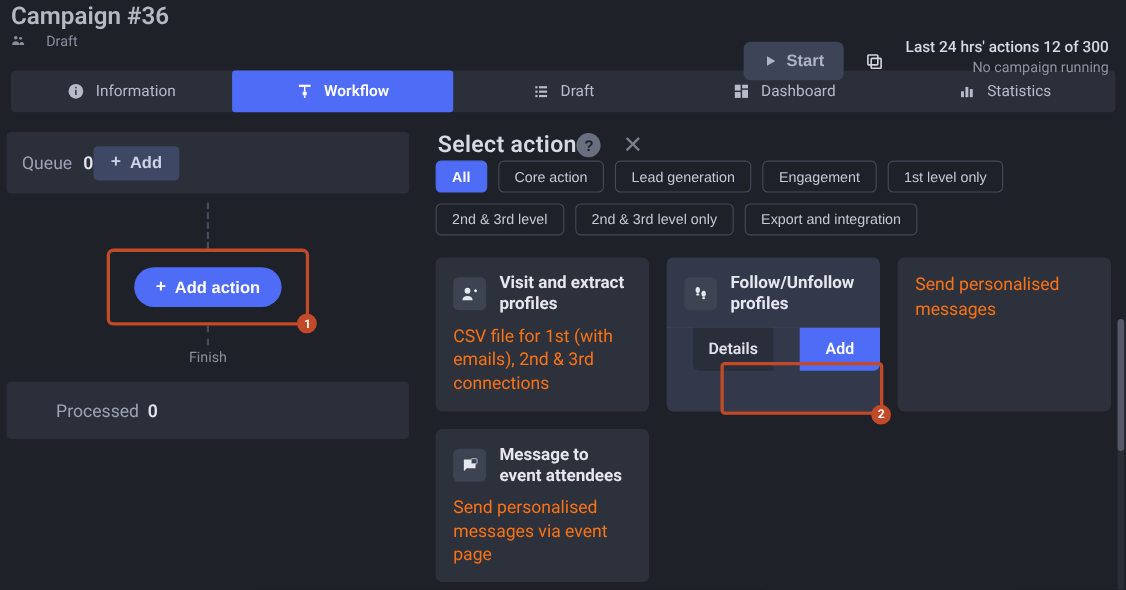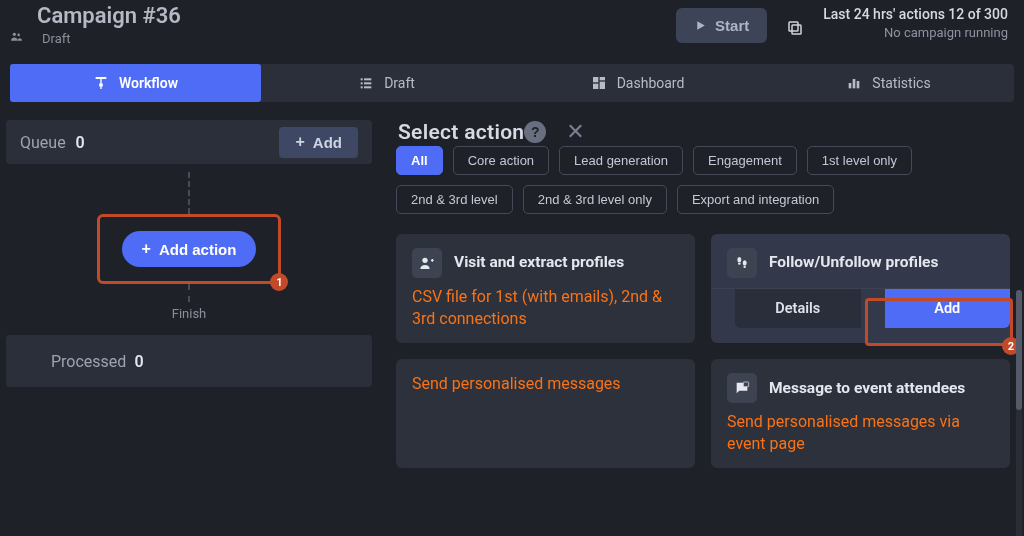--- a/index.html
+++ b/index.html
@@ -12,25 +12,25 @@
     position: relative;
   }
   .header {
     display: flex;
     align-items: flex-start;
     justify-content: space-between;
     padding: 4px 16px 8px 10px;
     height: 58px;
   }
   .header-left { display: flex; flex-direction: column; }
-  .camp-title { font-size: 22px; font-weight: 600; color: #b5b9c4; line-height: 1.1; margin-left: 27px; }
+  .camp-title { font-size: 22px; font-weight: 600; color: #b5b9c4; line-height: 1.1; }
   .camp-status { display: flex; align-items: center; gap: 6px; margin-top: 2px; }
   .status-dot { font-size: 12px; color: #8a8f9c; }
   .status-text { font-size: 13px; color: #8a8f9c; margin-left: 13px; }
-  .header-right { display: flex; align-items: center; gap: 14px; }
+  .header-right { display: flex; align-items: flex-start; gap: 14px; margin-top: 30px; }
   .start-btn {
     display: inline-flex; align-items: center; gap: 8px;
     background: #3e4457; color: #aeb4c7;
     border: none; border-radius: 6px;
     padding: 9px 18px; font-size: 15px; font-weight: 600;
     cursor: pointer;
     margin-top: 4px;
   }
   .start-btn svg { width: 13px; height: 13px; fill: #aeb4c7; }
   .copy-btn {
@@ -55,22 +55,22 @@
     color: #b7bbc8; font-size: 14px; cursor: pointer;
     border-radius: 3px;
   }
   .tab.active { background: #4f6cf6; color: #ffffff; font-weight: 600; }
   .tab svg, .tab .glyph { width: 16px; height: 16px; fill: currentColor; display: inline-flex; align-items: center; justify-content: center; font-size: 15px; }
 
   .main { display: flex; gap: 24px; padding: 18px 6px 0 6px; height: calc(536px - 58px - 44px); }
 
   .col-left { width: 366px; display: flex; flex-direction: column; }
   .queue-bar {
-    display: flex; align-items: center; justify-content: space-between;
-    background: #2b2f3a; border-radius: 4px; padding: 10px 14px; height: 44px;
+    display: flex; align-items: center; justify-content: flex-start;
+    background: #2b2f3a; border-radius: 4px; padding: 10px 14px; height: 56px;
   }
   .queue-label { font-size: 16px; color: #9ea3b2; }
   .queue-count { color: #e4e6ee; margin-left: 6px; font-weight: 600; }
   .add-small {
     display: inline-flex; align-items: center; gap: 8px;
     background: #3e4764; color: #cfd4e4; border: none;
     border-radius: 4px; padding: 7px 16px; font-size: 15px; font-weight: 600;
     cursor: pointer;
   }
   .add-small .plus { font-size: 16px; line-height: 1; }
@@ -127,21 +127,21 @@
   }
   .close-btn { background: transparent; color: #7a7f8f; font-size: 22px; font-weight: 400; }
 
   .chips { display: flex; flex-wrap: wrap; gap: 10px; margin-bottom: 20px; }
   .chip {
     border: 1px solid #454a58; color: #c4c8d4; background: transparent;
     border-radius: 5px; padding: 6px 14px; font-size: 13px; cursor: pointer;
   }
   .chip.active { background: #4f6cf6; border-color: #4f6cf6; color: #fff; font-weight: 600; }
 
-  .cards { display: grid; grid-template-columns: 1fr 1fr; gap: 16px; position: relative; }
+  .cards { display: grid; grid-template-columns: 1fr 1fr 1fr; gap: 16px; position: relative; }
   .card {
     background: #2d313c; border-radius: 6px; padding: 14px 16px 14px 16px;
     position: relative; min-height: 100px;
   }
   .card-head { display: flex; align-items: center; gap: 12px; margin-bottom: 8px; }
   .card-icon {
     width: 30px; height: 30px; border-radius: 5px; background: #3e4352;
     display: inline-flex; align-items: center; justify-content: center;
     color: #e6e8ef; font-size: 15px;
     flex-shrink: 0;
@@ -218,20 +218,30 @@
         </svg>
     </button>
     <div class="header-stats">
       <div class="stats-line1">Last 24 hrs' actions 12 of 300</div>
       <div class="stats-line2">No campaign running</div>
     </div>
   </div>
 </div>
 
 <div class="tabbar">
+  <div class="tab">
+    <span class="glyph">
+      <svg viewBox="0 0 24 24" width="16" height="16" fill="currentColor">
+          <circle cx="12" cy="12" r="10"></circle>
+          <rect x="11" y="10" width="2" height="7" fill="#2b2f3a"></rect>
+          <rect x="11" y="6" width="2" height="2" fill="#2b2f3a"></rect>
+        </svg>
+    </span>
+    <span>Information</span>
+  </div>
   <div class="tab active">
     <span class="glyph">
       <svg viewBox="0 0 24 24" width="16" height="16" fill="currentColor">
           <rect x="4" y="3" width="16" height="3"></rect>
           <rect x="11" y="6" width="2" height="6"></rect>
           <circle cx="12" cy="15" r="3"></circle>
           <rect x="11" y="18" width="2" height="3"></rect>
         </svg>
     </span>
     <span>Workflow</span>

